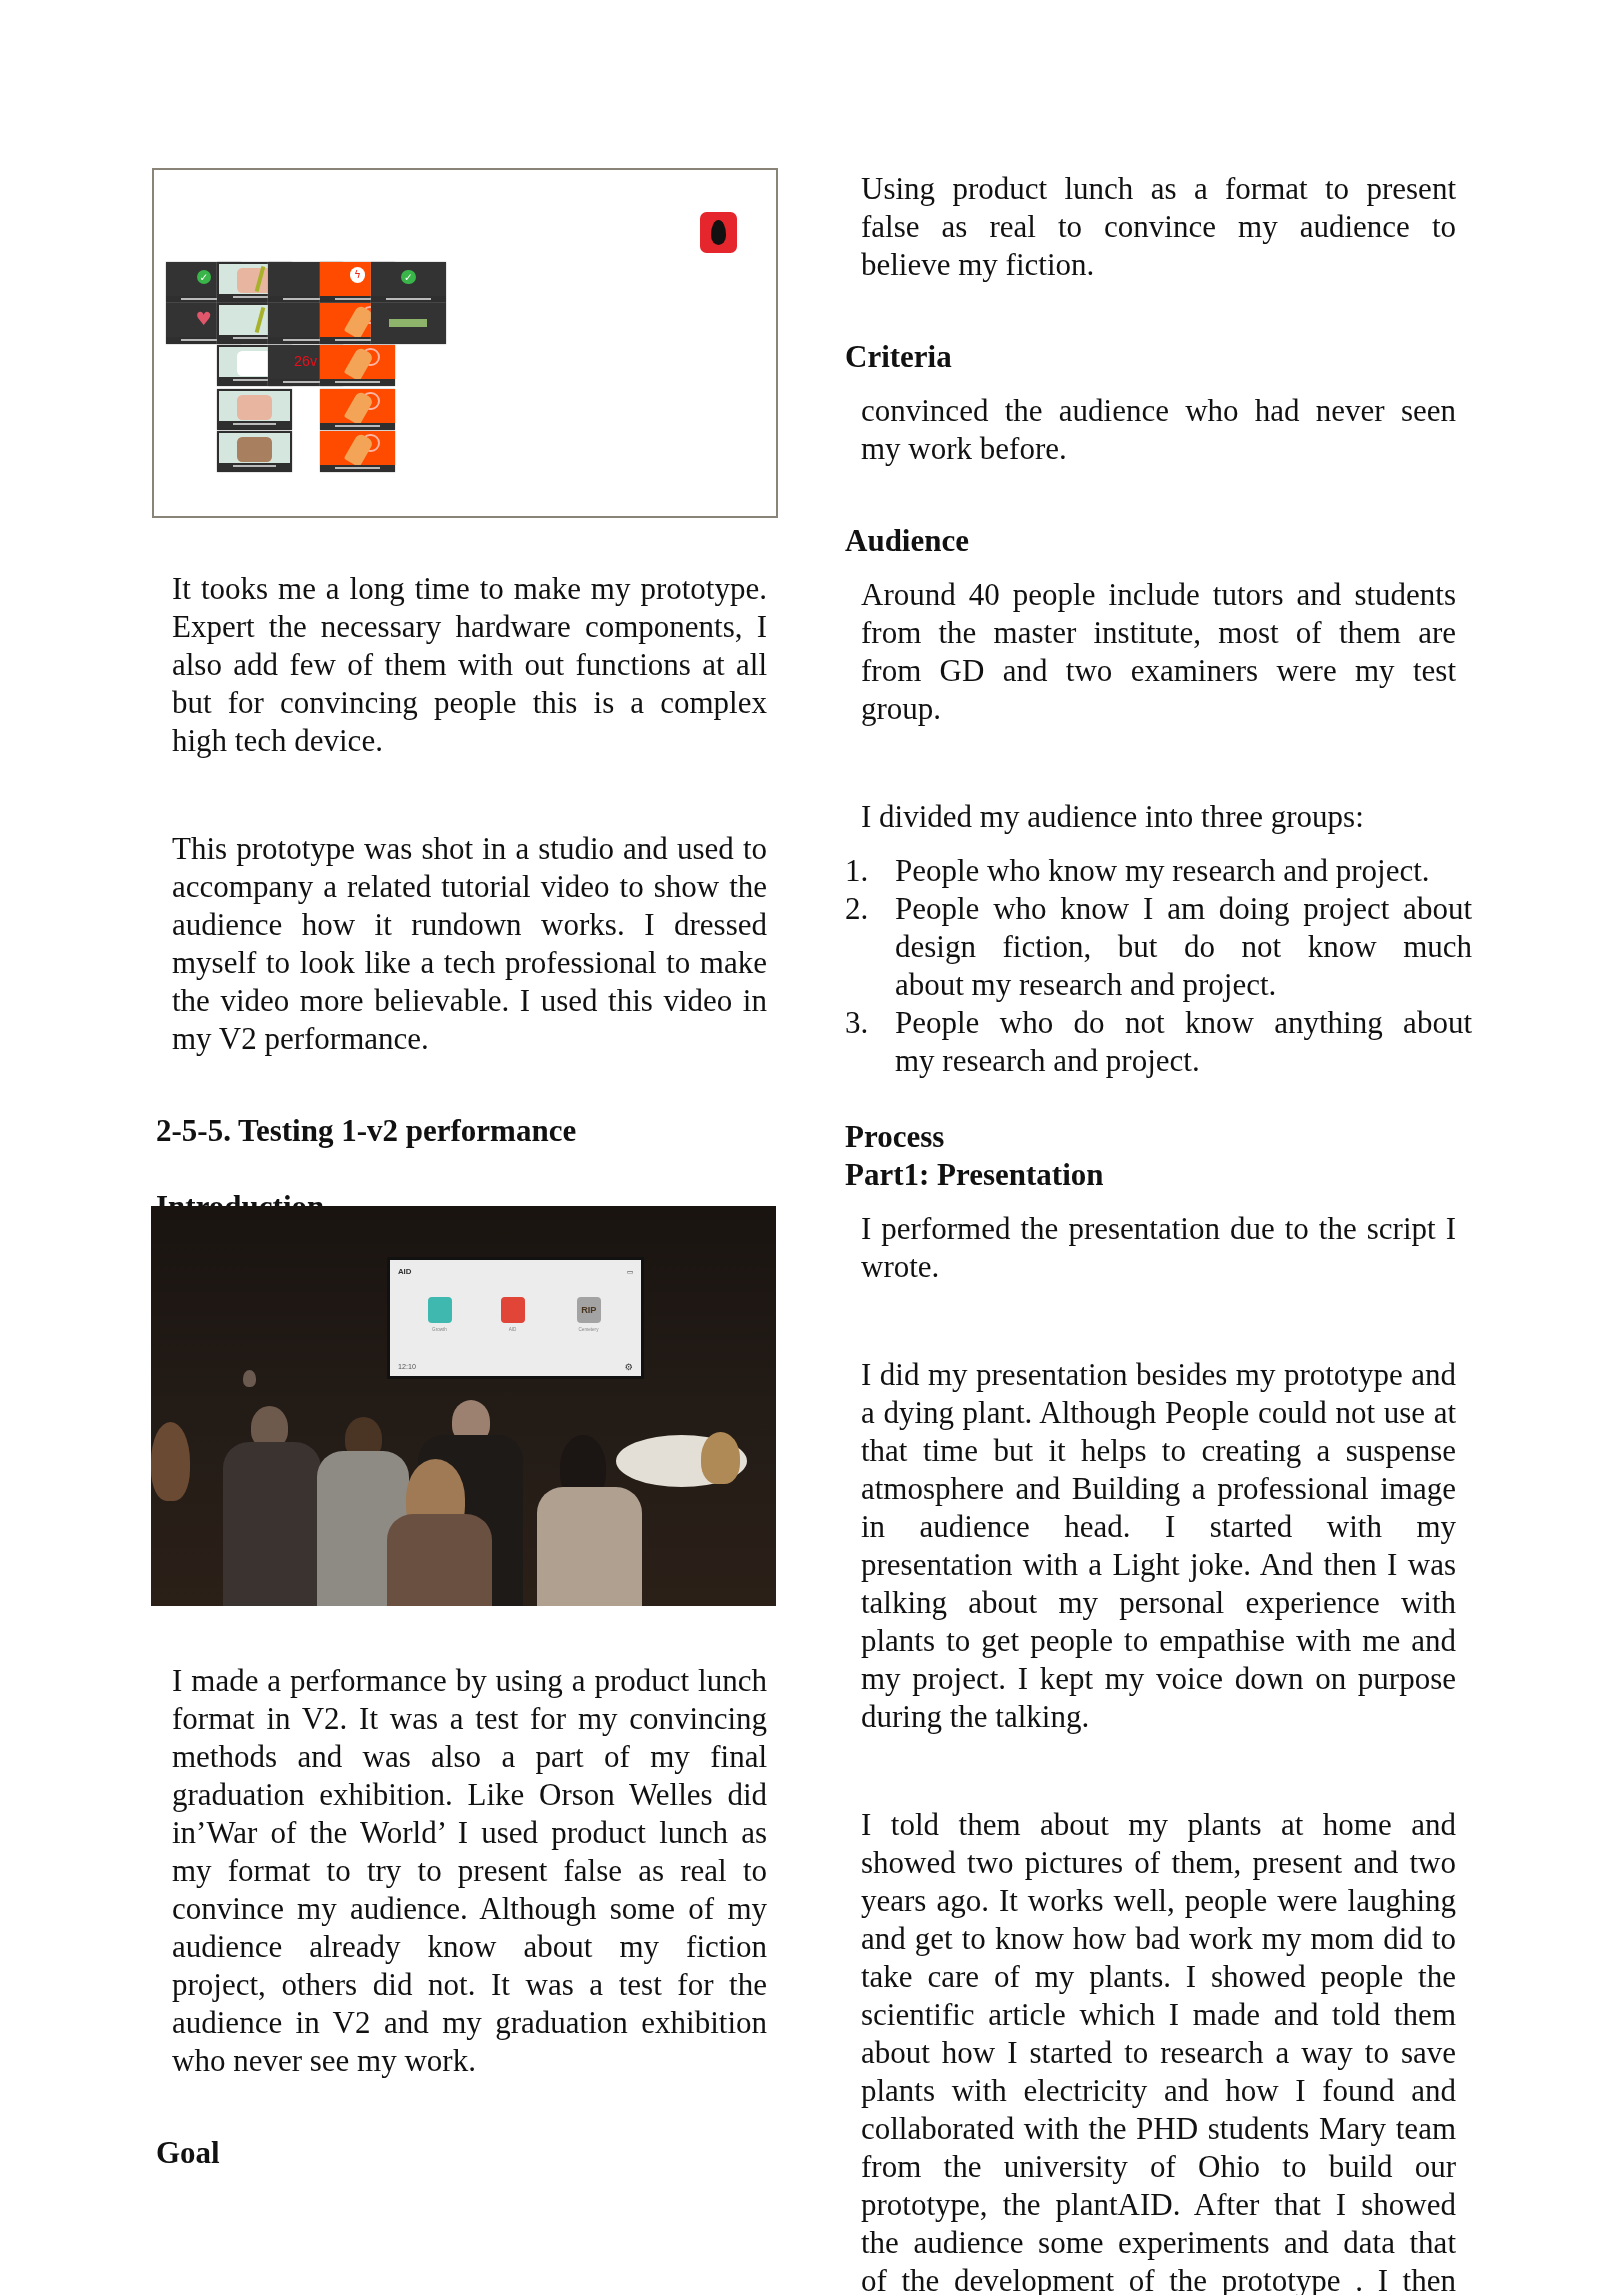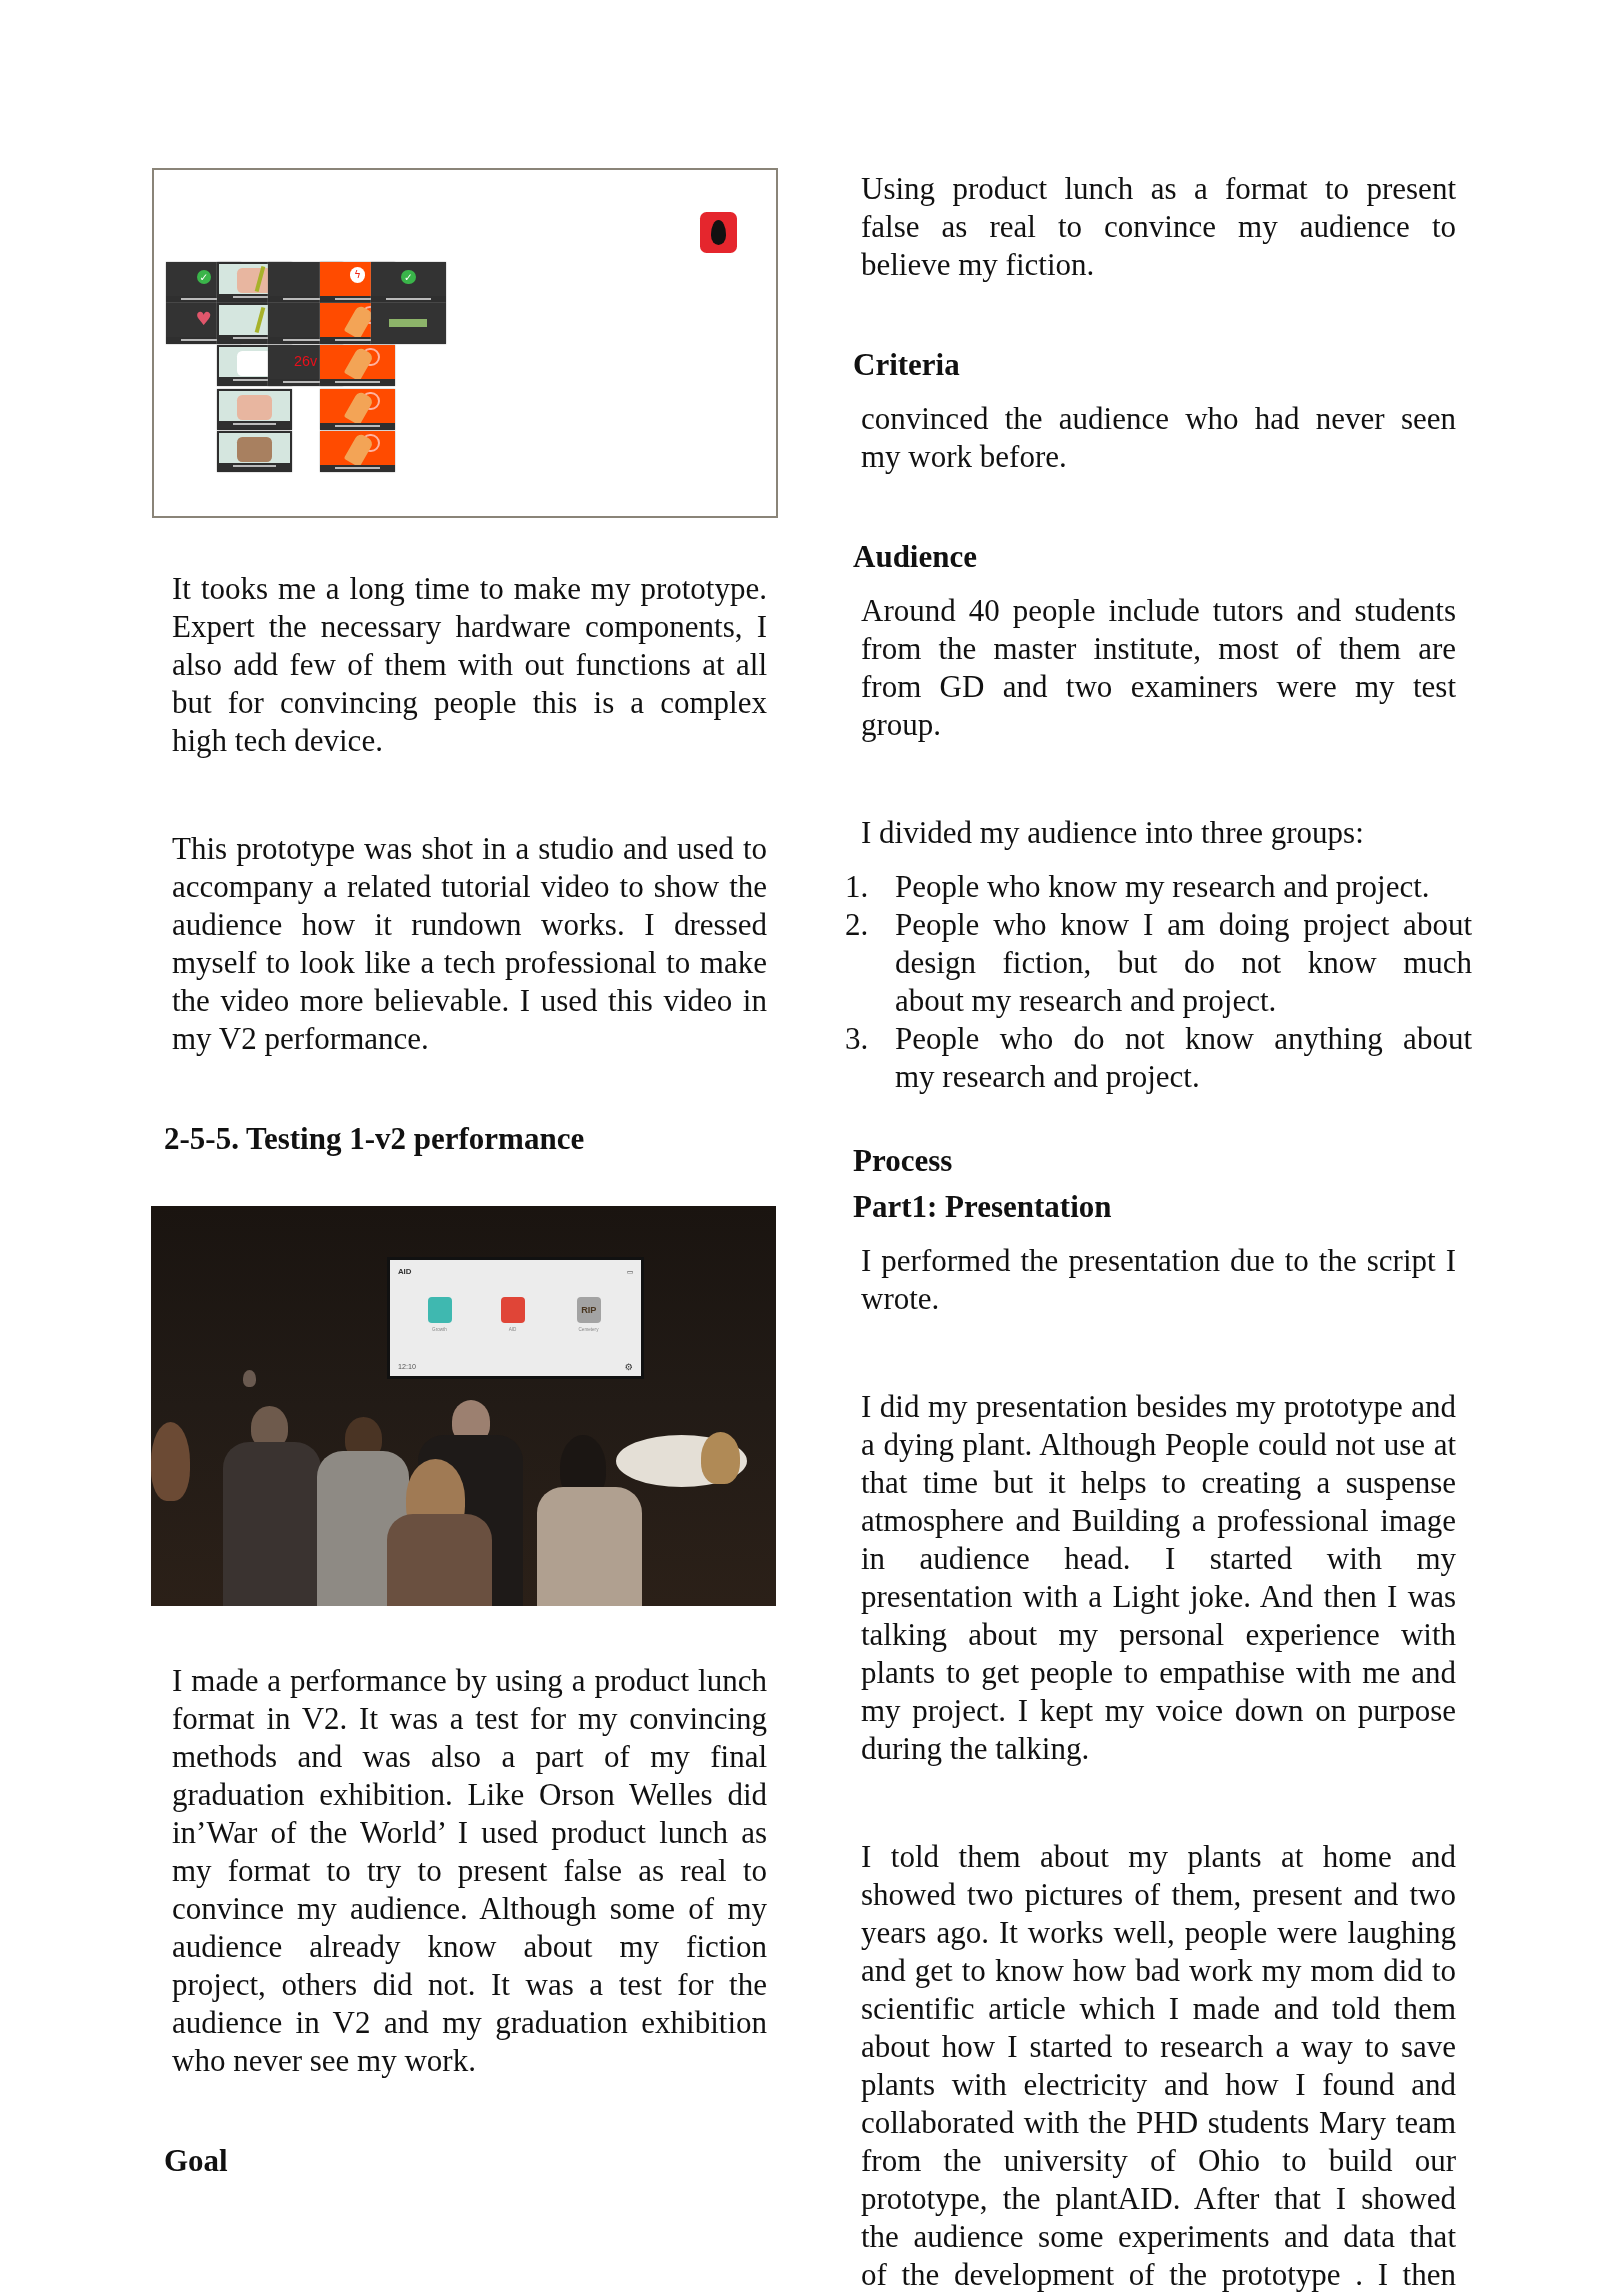--- a/index.html
+++ b/index.html
@@ -4,21 +4,21 @@
 <style>
   html, body { margin:0; padding:0; background:#ffffff; }
   body { width:1623px; height:2295px; position:relative; overflow:hidden;
          font-family:"Liberation Serif", "DejaVu Serif", serif; color:#111; }
   .col { position:absolute; width:627px; }
   .col-left { left:156px; }
   .col-right { left:845px; top:154px; }
   p, .lines { margin:16px; font-size:31px; line-height:38px; text-align:justify; }
   .line { display:block; text-align:justify; text-align-last:justify; height:38px; white-space:nowrap; }
   .line.last { text-align-last:left; }
-  .h { font-weight:bold; font-size:31px; line-height:38px; margin:8px; }
+  .h { font-weight:bold; font-size:31px; line-height:38px; margin:0; }
   .gap { height:38px; }
   ol { margin:0; padding:0; list-style:none; }
   ol li { position:relative; padding-left:50px; font-size:31px; line-height:38px; }
   ol li .num { position:absolute; left:0; top:0; }
 
   
   .fig1 { position:absolute; left:152px; top:168px; width:626px; height:350px;
           border:2px solid #8a8478; background:#fff; box-sizing:border-box; }
   .tile { position:absolute; width:75px; height:41px; background:#333333; box-shadow:0 0 1.3px #999; }
   .tile.orange { background:#ff4b00; }
@@ -301,20 +301,21 @@
     <span class="line">plants to get people to empathise with me and</span>
     <span class="line">my project. I kept my voice down on purpose</span>
     <span class="line last">during the talking.</span>
   </div>
   <div class="gap"></div>
   <div class="lines">
     <span class="line">I told them about my plants at home and</span>
     <span class="line">showed two pictures of them, present and two</span>
     <span class="line">years ago. It works well, people were laughing</span>
     <span class="line">and get to know how bad work my mom did to</span>
+    <span class="line">take care of my plants. I showed people the</span>
     <span class="line">scientific article which I made and told them</span>
     <span class="line">about how I started to research a way to save</span>
     <span class="line">plants with electricity and how I found and</span>
     <span class="line">collaborated with the PHD students Mary team</span>
     <span class="line">from the university of Ohio to build our</span>
     <span class="line">prototype, the plantAID. After that I showed</span>
     <span class="line">the audience some experiments and data that</span>
     <span class="line">of the development of the prototype . I then</span>
     <span class="line">support my story and gave a short description</span>
   </div>

